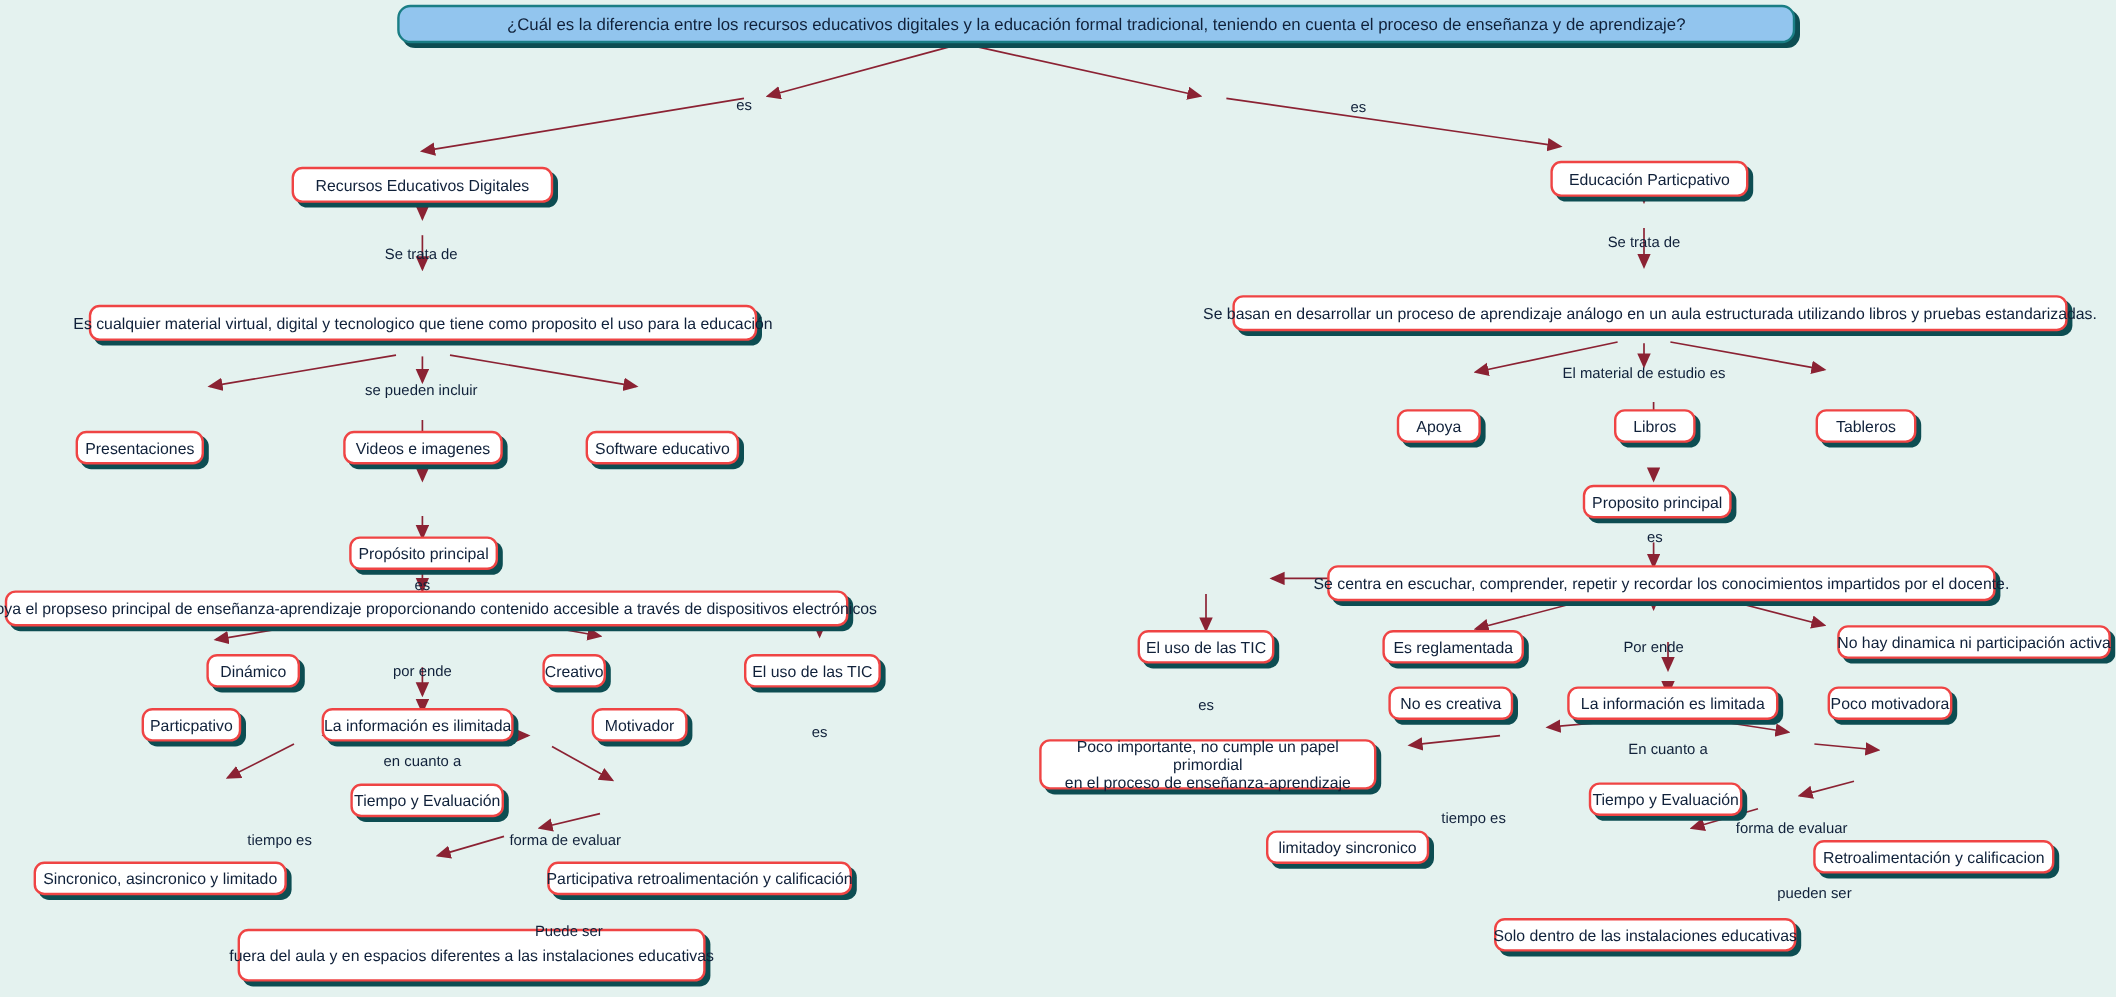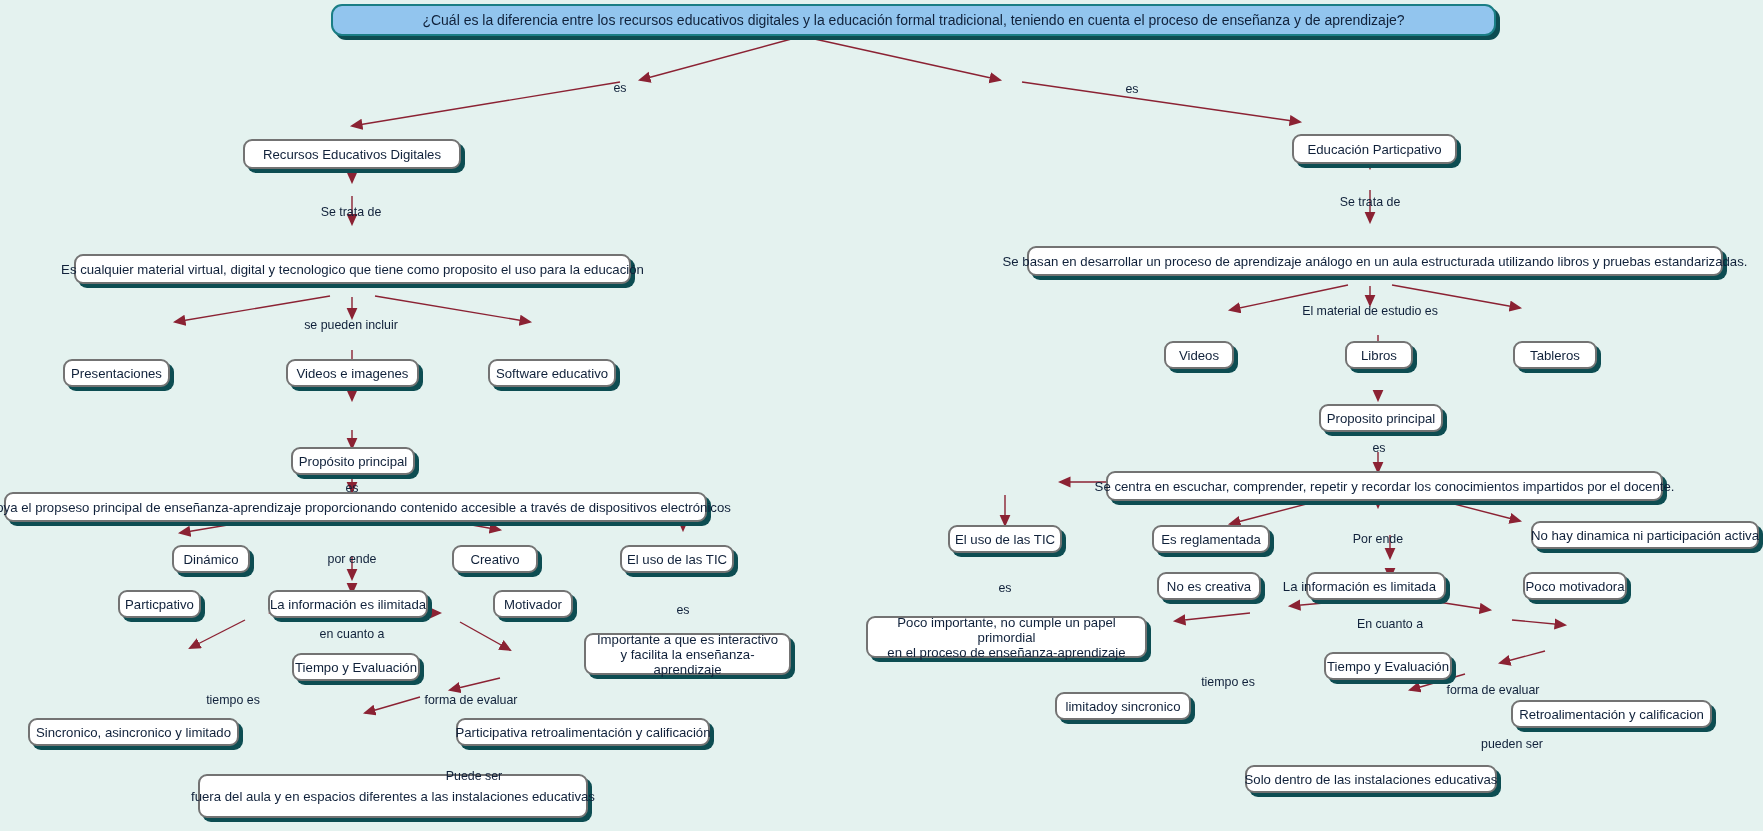--- a/index.html
+++ b/index.html
@@ -20,21 +20,21 @@
     position: absolute;
     left: 0; top: 0;
     width: 1763px;
     height: 831px;
     pointer-events: none;
   }
   .node {
     position: absolute;
     box-sizing: border-box;
     background: #ffffff;
-    border: 2px solid #737373;
+    border: 2px solid #ef4444;
     border-radius: 9px;
     color: #10213a;
     font-size: 13.2px;
     line-height: 15px;
     display: flex;
     align-items: center;
     justify-content: center;
     text-align: center;
     padding: 2px 8px;
     box-shadow: 4px 4px 0 0 #0d4d52;
@@ -170,36 +170,32 @@
   </div>
 
   <div class="node" style="left:118px; top:590px; width:83px; height:28px;">
     <span>Particpativo</span>
   </div>
 
   <div class="node" style="left:268px; top:590px; width:160px; height:28px;">
     <span>La información es ilimitada</span>
   </div>
 
-  <div class="node" style="left:452px; top:545px; width:86px; height:28px;">
+  <div class="node" style="left:452px; top:545px; width:53px; height:28px;">
     <span>Creativo</span>
   </div>
 
   <div class="node" style="left:493px; top:590px; width:80px; height:28px;">
     <span>Motivador</span>
   </div>
 
   <div class="node" style="left:620px; top:545px; width:114px; height:28px;">
     <span>El uso de las TIC</span>
   </div>
 
-  <div class="node wrap" style="left:584px; top:633px; width:207px; height:42px; white-space:pre-line;">
-    <span>Importante a que es interactivo
-y facilita la enseñanza-aprendizaje</span>
-  </div>
 
   <div class="node" style="left:292px; top:653px; width:128px; height:28px;">
     <span>Tiempo y Evaluación</span>
   </div>
 
   <div class="node" style="left:28px; top:718px; width:211px; height:28px;">
     <span>Sincronico, asincronico y limitado</span>
   </div>
 
   <div class="node" style="left:456px; top:718px; width:254px; height:28px;">
@@ -212,21 +208,21 @@
 
   <div class="node" style="left:1292px; top:134px; width:165px; height:30px;">
     <span>Educación Particpativo</span>
   </div>
 
   <div class="node" style="left:1027px; top:246px; width:696px; height:30px;">
     <span>Se basan en desarrollar un proceso de aprendizaje análogo en un aula estructurada utilizando libros y pruebas estandarizadas.</span>
   </div>
 
   <div class="node" style="left:1164px; top:341px; width:70px; height:28px;">
-    <span>Videos</span>
+    <span>Apoya</span>
   </div>
 
   <div class="node" style="left:1345px; top:341px; width:68px; height:28px;">
     <span>Libros</span>
   </div>
 
   <div class="node" style="left:1513px; top:341px; width:84px; height:28px;">
     <span>Tableros</span>
   </div>
 
@@ -247,21 +243,21 @@
   </div>
 
   <div class="node" style="left:1531px; top:521px; width:228px; height:28px;">
     <span>No hay dinamica ni participación activa</span>
   </div>
 
   <div class="node" style="left:1157px; top:572px; width:104px; height:28px;">
     <span>No es creativa</span>
   </div>
 
-  <div class="node" style="left:1306px; top:572px; width:140px; height:28px;justify-content:flex-end;">
+  <div class="node" style="left:1306px; top:572px; width:176px; height:28px;">
     <span>La información es limitada</span>
   </div>
 
   <div class="node" style="left:1523px; top:572px; width:104px; height:28px;">
     <span>Poco motivadora</span>
   </div>
 
   <div class="node wrap" style="left:866px; top:616px; width:281px; height:42px; white-space:pre-line;">
     <span>Poco importante, no cumple un papel primordial
 en el proceso de enseñanza-aprendizaje</span>

